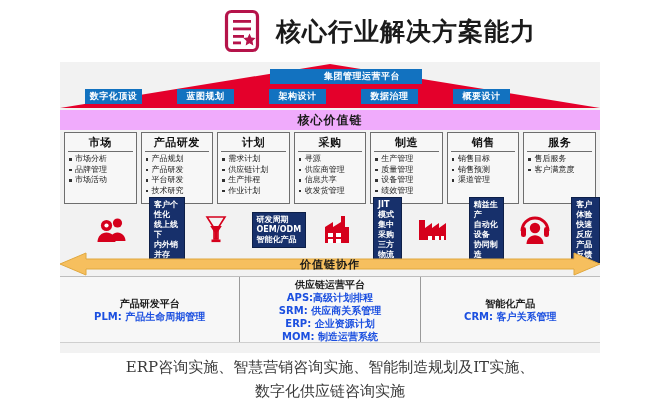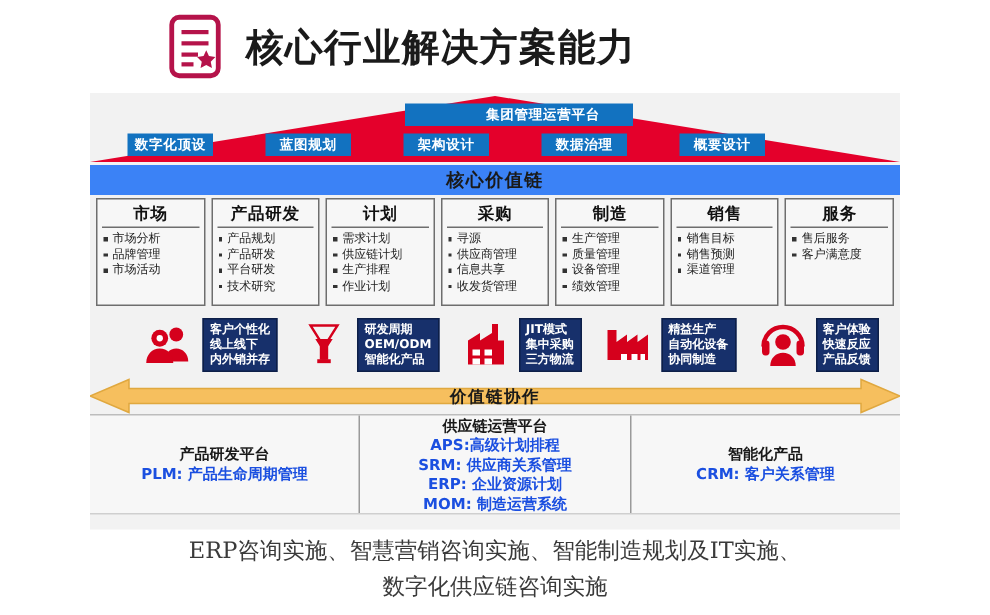--- a/index.html
+++ b/index.html
@@ -6,21 +6,21 @@
   body{
     width:660px;height:410px;
     background:#ffffff;
     font-family:"DejaVu Sans","Liberation Sans",sans-serif;
     overflow:hidden;
     position:relative;
   }
   
   #title-bar{
     position:absolute;left:0;top:0;width:536px;height:62px;
-    display:flex;align-items:center;justify-content:center;gap:16px;
+    display:flex;align-items:center;justify-content:flex-end;gap:16px;
   }
   #doc-star-icon{width:36px;height:44px;flex:0 0 auto;}
   #page-title{
     font-size:25px;font-weight:bold;color:#1a1a1a;letter-spacing:1px;
     font-family:"DejaVu Sans","Liberation Sans",sans-serif;
   }
   
   #diagram{
     position:absolute;left:60px;top:62px;width:540px;height:290px;
     background:#f2f2f2;
@@ -32,21 +32,21 @@
     position:absolute;background:#1272c0;color:#ffffff;
     font-size:9px;font-weight:bold;
     display:flex;align-items:center;justify-content:center;
     white-space:nowrap;letter-spacing:.5px;
   }
   #group-platform-box{left:210px;top:7px;width:120px;height:15px;padding-left:32px;}
   .roof-pillar{top:27px;height:15px;width:57px;}
   
   #value-chain-band{
     position:absolute;left:0;top:48px;width:540px;height:20px;
-    background:#3b82f6;color:#1a1a1a;font-size:12px;font-weight:bold;
+    background:#f0abfc;color:#1a1a1a;font-size:12px;font-weight:bold;
     display:flex;align-items:center;justify-content:center;letter-spacing:1px;
   }
   
   #columns{
     position:absolute;left:4px;top:70px;width:532px;height:72px;
     display:flex;gap:4px;border-radius:20px;
   }
   .col{
     background:#f7f7f7;border:1px solid #6e6e6e;
     flex:1 1 0;padding:2px 3px 0 3px;box-sizing:border-box;
@@ -64,21 +64,21 @@
   }
   .col-items li:before{
     content:"";position:absolute;left:1px;top:4px;
     width:2.5px;height:2.5px;background:#333;
   }
   
   #icon-strip{
     position:absolute;left:0;top:146px;width:540px;height:44px;
     background:#f2f2f2;display:flex;align-items:center;
   }
-  .icon-group{display:flex;align-items:center;gap:5px;}
+  .icon-group{display:flex;align-items:center;gap:19px;}
   .red-icon{width:34px;height:32px;flex:0 0 auto;}
   .icon-label{
     background:#17306b;color:#ffffff;font-size:8px;font-weight:bold;
     line-height:10px;padding:2px 4px;white-space:pre-line;
     border:1px solid #0d1f48;
   }
   
   #collab-arrow{
     position:absolute;left:0;top:190px;width:540px;height:24px;
   }

